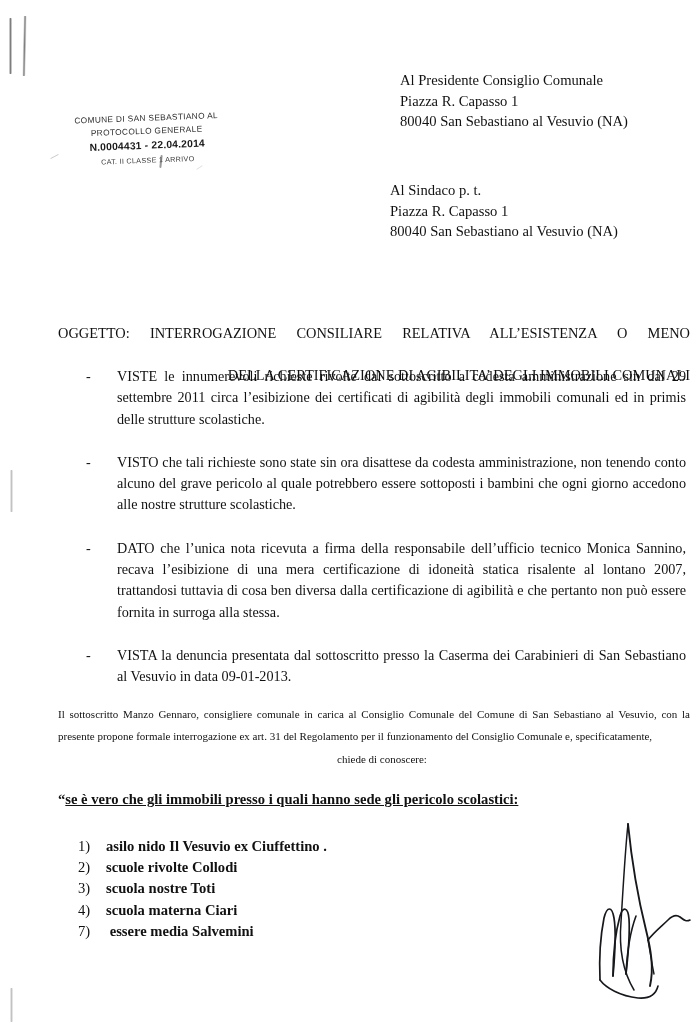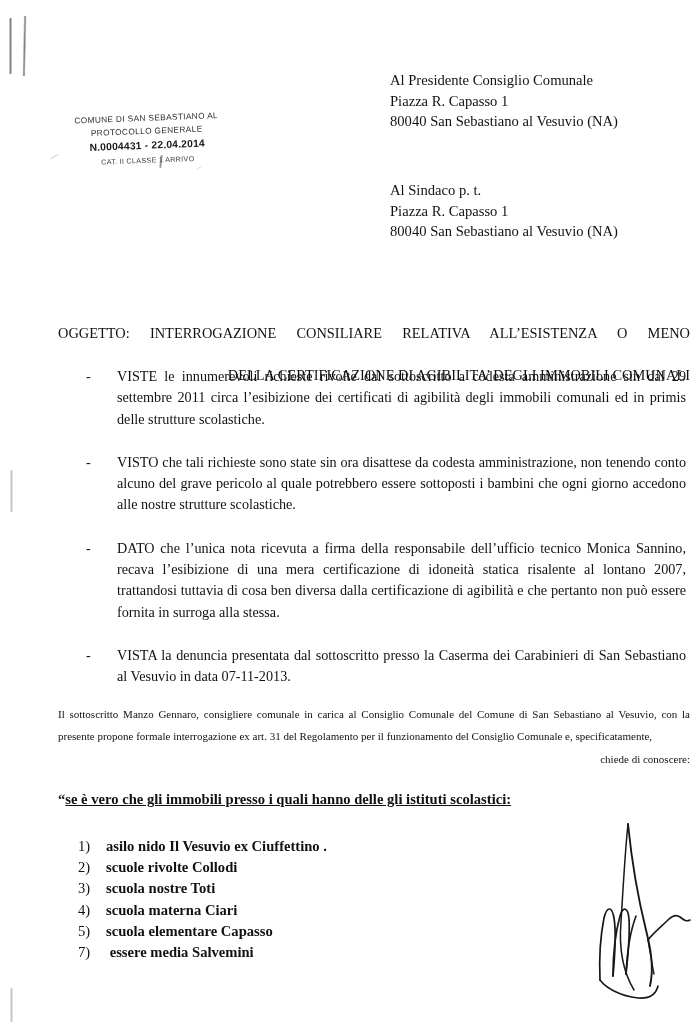--- a/index.html
+++ b/index.html
@@ -76,21 +76,21 @@
   }
 
   
   .address-block {
     position: absolute;
     left: 390px;
     font-size: 14.6px;
     line-height: 20.5px;
     white-space: nowrap;
   }
-  #address-president { top: 70px; }
+  #address-president { top: 70px; margin-left: 10px; }
   #address-mayor     { top: 180px; font-family: Liberation Serif, serif; }
 
   
   #subject {
     position: absolute;
     left: 58px;
     top: 283px;
     width: 632px;
     font-size: 14.4px;
     line-height: 21px;
@@ -135,21 +135,21 @@
   #body-paragraph {
     position: absolute;
     left: 58px;
     top: 703px;
     width: 632px;
     font-size: 11px;
     line-height: 22.4px;
     text-align: justify;
     text-justify: inter-word;
   }
-  #body-paragraph .last-line { text-align: right; margin-left: 16px; }
+  #body-paragraph .last-line { text-align: center; margin-left: 16px; }
 
   
   #question-lead {
     position: absolute;
     left: 58px;
     top: 789px;
     width: 620px;
     font-size: 14.6px;
     font-weight: bold;
     line-height: 20px;
@@ -234,37 +234,36 @@
     <div class="premise">
       <span class="dash">-</span>
       <span>VISTO che tali richieste sono state sin ora disattese da codesta amministrazione, non tenendo conto alcuno del grave pericolo al quale potrebbero essere sottoposti i bambini che ogni giorno accedono alle nostre strutture scolastiche.</span>
     </div>
     <div class="premise">
       <span class="dash">-</span>
       <span>DATO che l’unica nota ricevuta a firma della responsabile dell’ufficio tecnico Monica Sannino, recava l’esibizione di una mera certificazione di idoneità statica risalente al lontano 2007, trattandosi tuttavia di cosa ben diversa dalla certificazione di agibilità e che pertanto non può essere fornita in surroga alla stessa.</span>
     </div>
     <div class="premise">
       <span class="dash">-</span>
-      <span>VISTA la denuncia presentata dal sottoscritto presso la Caserma dei Carabinieri di San Sebastiano al Vesuvio in data 07-11-2013.</span>
+      <span>VISTA la denuncia presentata dal sottoscritto presso la Caserma dei Carabinieri di San Sebastiano al Vesuvio in data 09-01-2013.</span>
     </div>
   </div>
 
   <div id="body-paragraph">
     <div>Il sottoscritto  Manzo Gennaro, consigliere comunale in carica al Consiglio Comunale del Comune di San Sebastiano al Vesuvio, con la presente propone formale interrogazione ex art. 31 del Regolamento per il funzionamento del Consiglio Comunale e, specificatamente,</div>
     <div class="last-line">chiede di conoscere:</div>
   </div>
 
-  <div id="question-lead"><span class="quote-mark">“</span><span class="underlined">se è vero che gli immobili presso i quali hanno delle gli istituti scolastici:</span></div>
+  <div id="question-lead"><span class="quote-mark">“</span><span class="underlined">se è vero che gli immobili presso i quali hanno sede gli pericolo scolastici:</span></div>
 
   <ol id="school-list">
     <li><span class="num">1)</span><span>asilo nido Il Vesuvio ex Ciuffettino .</span></li>
     <li><span class="num">2)</span><span>scuole rivolte Collodi</span></li>
     <li><span class="num">3)</span><span>scuola nostre Toti</span></li>
     <li><span class="num">4)</span><span>scuola materna Ciari</span></li>
-    <li><span class="num">5)</span><span>scuola elementare Capasso</span></li>
     <li><span class="num">7)</span><span> essere media   Salvemini</span></li>
   </ol>
 
   <div id="signature">
     <svg width="128" height="186" viewBox="0 0 128 186" fill="none" xmlns="http://www.w3.org/2000/svg" aria-hidden="true">
       <g stroke="#16181c" stroke-linecap="round" stroke-linejoin="round" fill="none">
 
         <path d="M60 6 C 63 36, 70 80, 78 112 C 83 132, 86 150, 82 168" stroke-width="1.9"></path>
         <path d="M60 6 C 57 34, 55 72, 53 104 C 51 128, 54 152, 66 172" stroke-width="1.5"></path>
 

